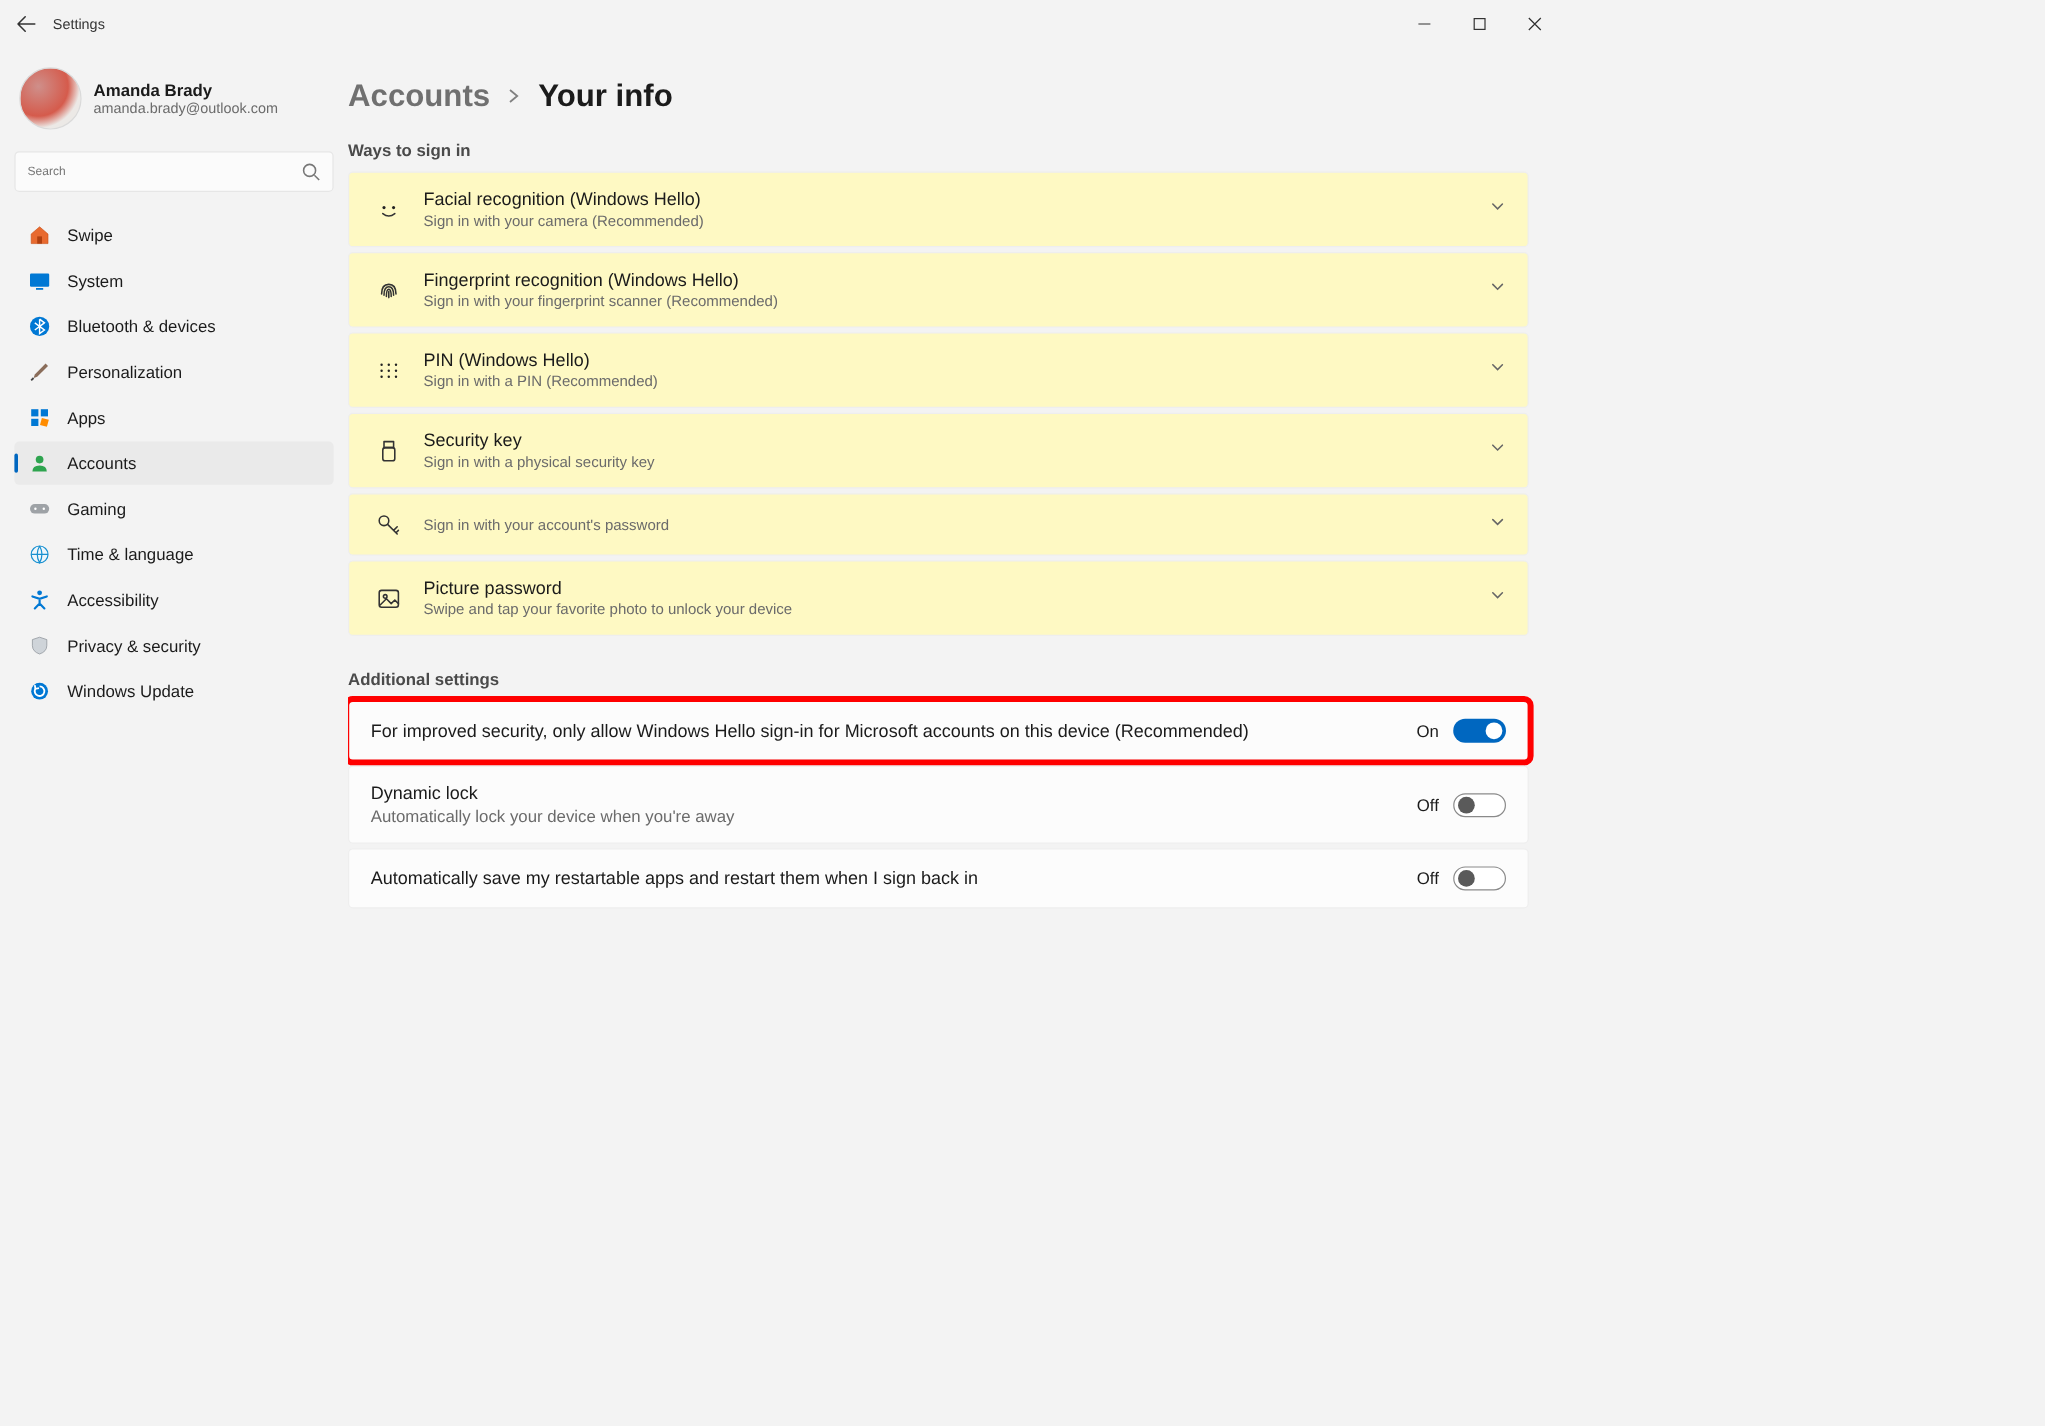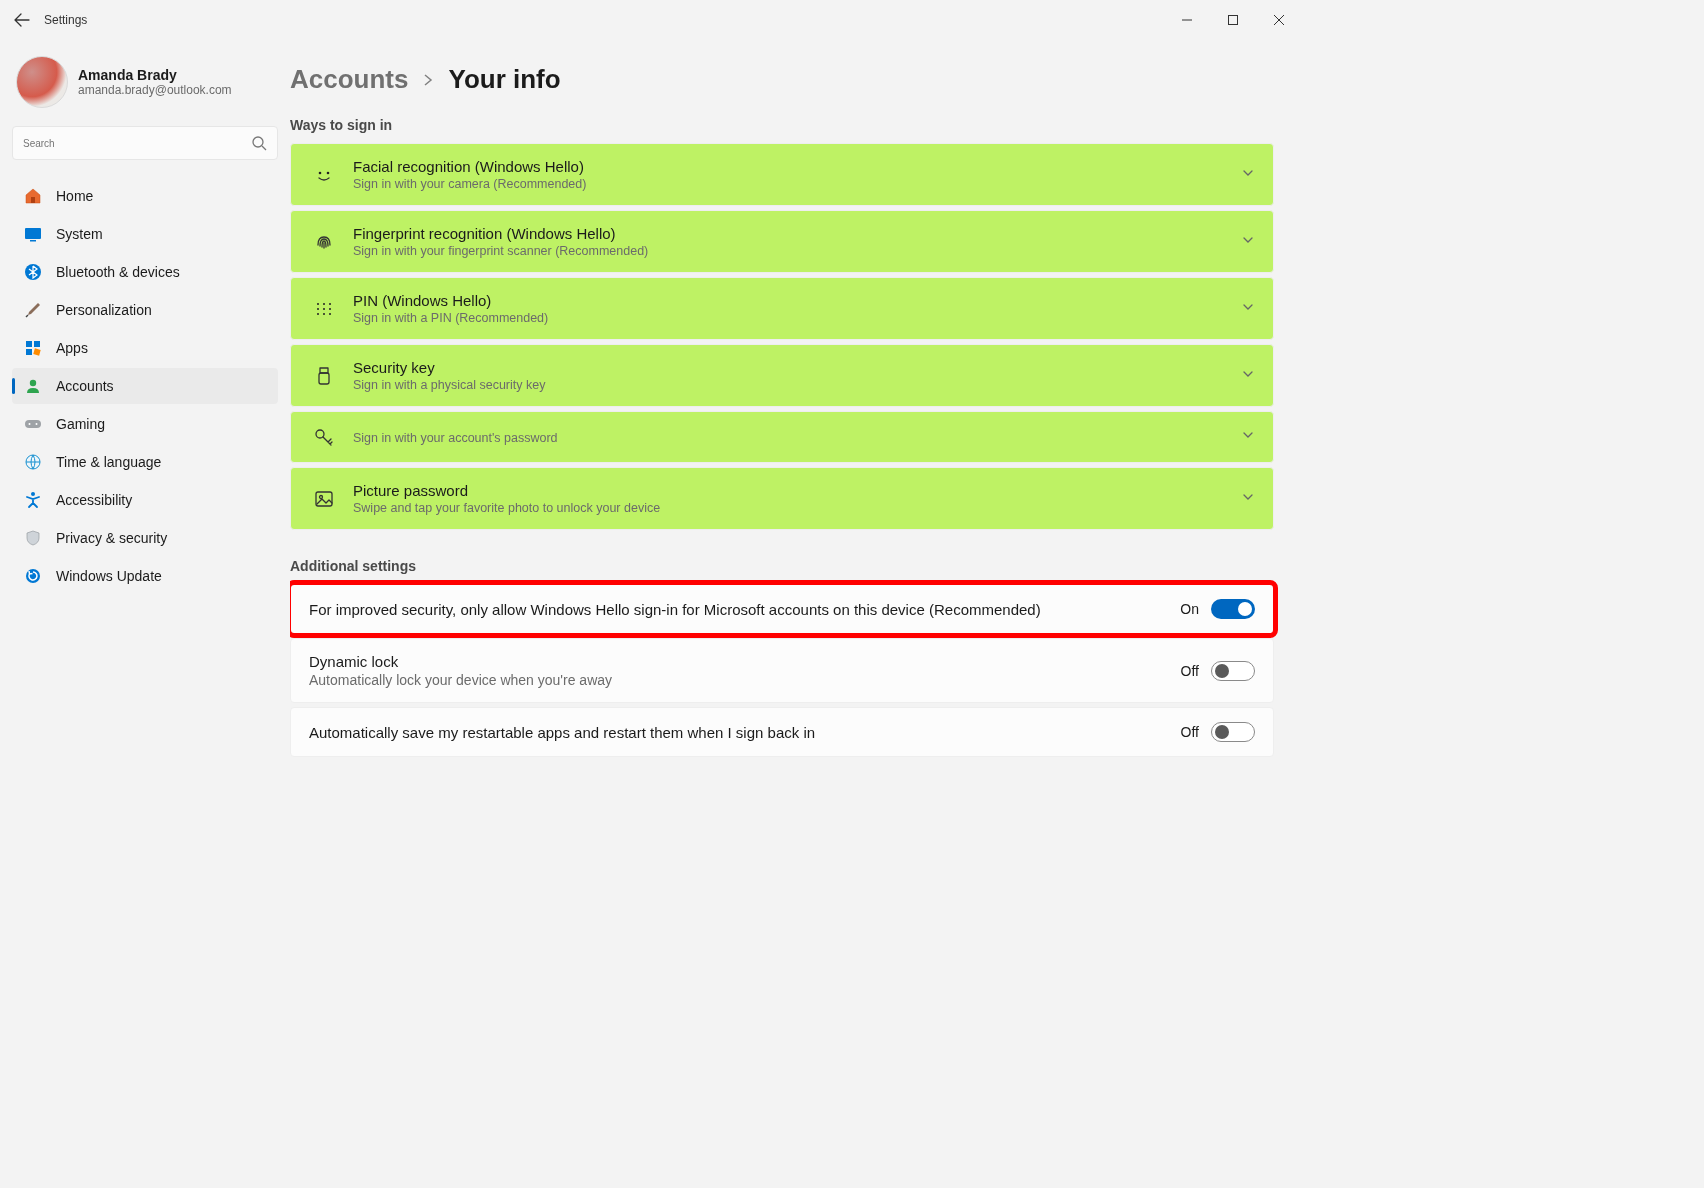--- a/index.html
+++ b/index.html
@@ -23,21 +23,21 @@
   .nav-item.active { background:#eaeaea; position:relative; }
   .nav-item.active::before { content:""; position:absolute; left:0; top:10px; bottom:10px; width:3px; background:#0067c0; border-radius:2px; }
   .nav-icon { width:18px; height:18px; display:flex; align-items:center; justify-content:center; }
   .main { flex:1; padding:24px 36px 0 0; overflow-y:auto; }
   .breadcrumb { display:flex; align-items:center; gap:14px; margin-bottom:22px; }
   .crumb-acc { font-size:26px; font-weight:600; color:#707070; }
   .crumb-chev { color:#808080; }
   .crumb-page { font-size:26px; font-weight:600; color:#1b1b1b; }
   .section-label { font-size:14px; font-weight:600; color:#4a4a4a; margin-bottom:10px; }
   .card-group { display:flex; flex-direction:column; gap:4px; margin-bottom:28px; }
-  .card { display:flex; align-items:center; background:#bef264; border:1px solid #eeeeee; border-radius:4px; padding:14px 18px; cursor:pointer; }
+  .card { display:flex; align-items:center; background:#fef9c3; border:1px solid #eeeeee; border-radius:4px; padding:14px 18px; cursor:pointer; }
   .card-icon { width:30px; display:flex; justify-content:center; margin-right:14px; }
   .card-body { flex:1; }
   .card-title { font-size:15px; color:#1b1b1b; }
   .card-sub { font-size:12.5px; color:#6b6b6b; margin-top:2px; }
   .card-chev { color:#707070; }
   .toggle-group { display:flex; flex-direction:column; gap:4px; }
   .toggle-card { display:flex; align-items:center; background:#fcfcfc; border:1px solid #eeeeee; border-radius:4px; padding:14px 18px; }
   .toggle-body { flex:1; padding-right:20px; }
   .toggle-title { font-size:15px; color:#1b1b1b; }
   .toggle-sub { font-size:14px; color:#6b6b6b; margin-top:2px;}
@@ -97,21 +97,21 @@
         </svg>
     </div>
     <div class="nav" id="nav">
         <div class="nav-item">
           <span class="nav-icon">
             <svg width="18" height="18" viewBox="0 0 18 18">
               <path d="M2 8 L9 2 L16 8 V16 H2 Z" fill="#e86a2f" stroke="#c94e12" stroke-width="0.5"></path>
               <rect x="7" y="10" width="4" height="6" fill="#b04010"></rect>
             </svg>
           </span>
-          <span>Home</span>
+          <span>Swipe</span>
         </div>
         <div class="nav-item">
           <span class="nav-icon">
             <svg width="18" height="18" viewBox="0 0 18 18">
               <rect x="1" y="3" width="16" height="11" rx="1" fill="#0078d4"></rect>
               <rect x="6" y="15" width="6" height="1.5" fill="#0078d4"></rect>
             </svg>
           </span>
           <span>System</span>
         </div>

